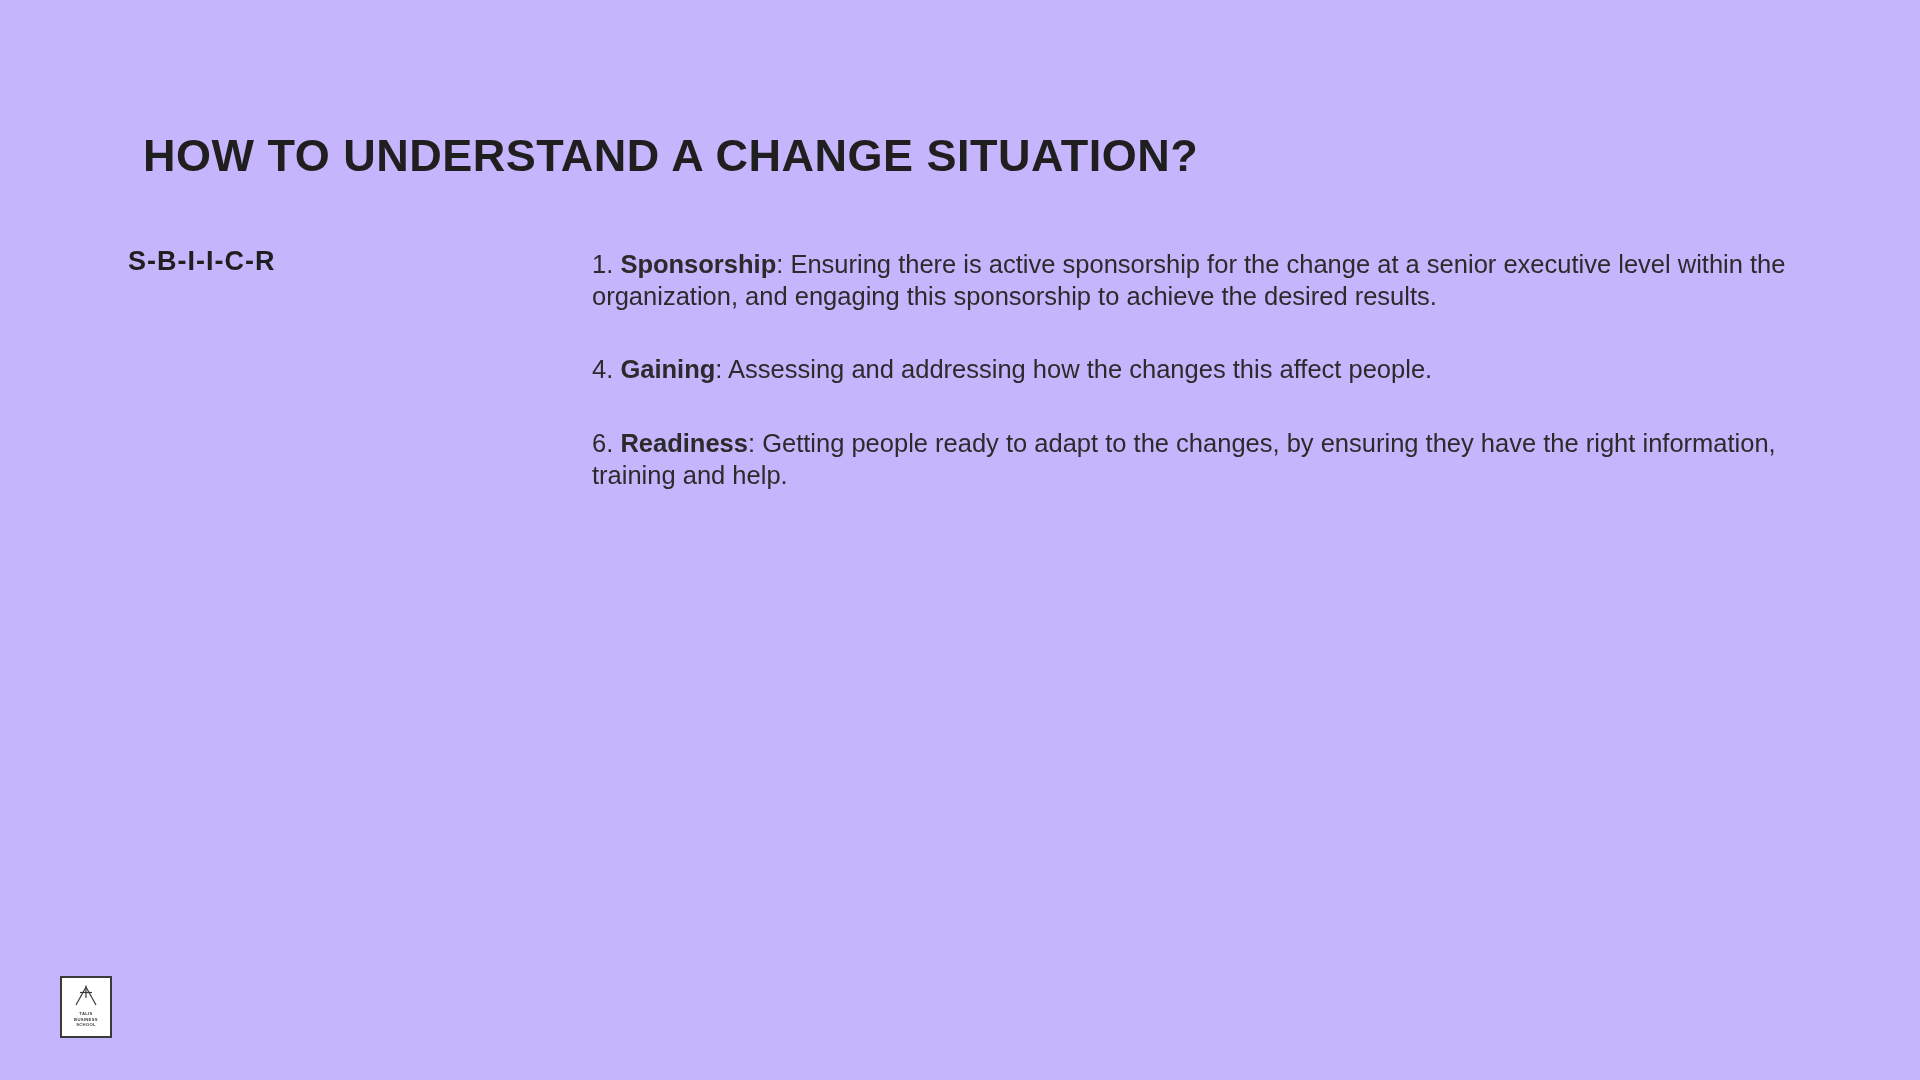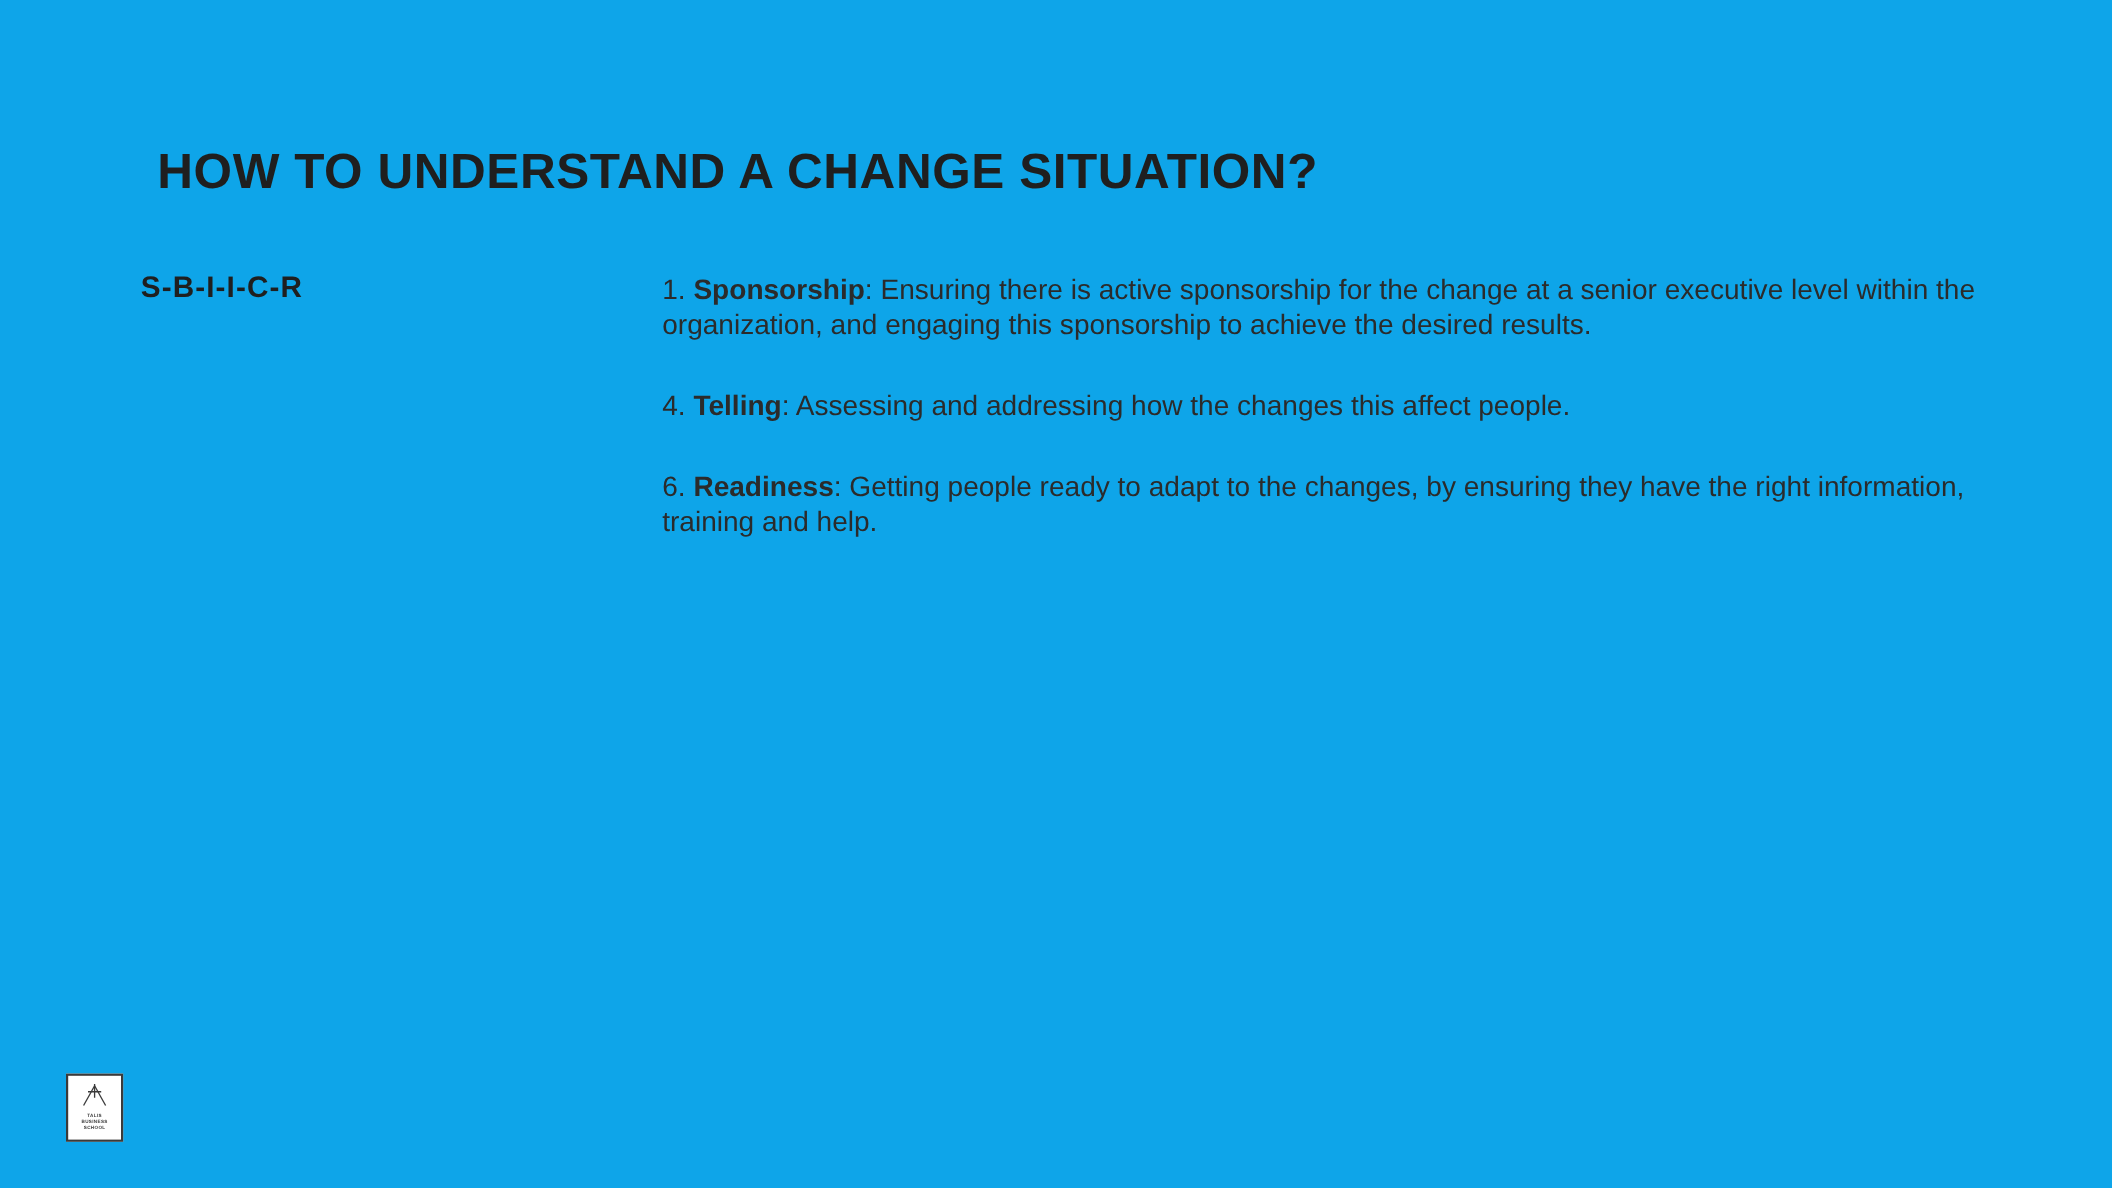--- a/index.html
+++ b/index.html
@@ -12,21 +12,21 @@
     height: 1080px;
     position: relative;
     font-family: "Liberation Sans", sans-serif;
     color: #262626;
     overflow: hidden;
   }
 
   .slide {
     position: absolute;
     inset: 0;
-    background: #0ea5e9;
+    background: #c4b5fd;
   }
 
   .slide-title {
     position: absolute;
     left: 143px;
     top: 100px;
     font-size: 45px;
     font-weight: bold;
     letter-spacing: 0.5px;
     color: #1f1f1f;
@@ -42,21 +42,20 @@
     letter-spacing: 1px;
     color: #1f1f1f;
     white-space: nowrap;
   }
 
   .content {
     position: absolute;
     left: 592px;
     top: 222px;
     width: 1220px;
-    margin-left: 10px;
   }
 
   .item {
     font-size: 25.5px;
     line-height: 1.27;
     color: #2b2b2b;
     margin-bottom: 41px;
   }
   .item:last-child { margin-bottom: 0; }
 
@@ -114,21 +113,21 @@
     <p class="item">
       <span class="num">1.</span>
       <span class="term">Sponsorship</span><span class="sep">:</span>
       <span class="body">Ensuring there is active sponsorship for the change at a senior executive level within the organization, and engaging this sponsorship to achieve the desired results.</span>
     </p>
 
 
 
     <p class="item">
       <span class="num">4.</span>
-      <span class="term">Telling</span><span class="sep">:</span>
+      <span class="term">Gaining</span><span class="sep">:</span>
       <span class="body">Assessing and addressing how the changes this affect people.</span>
     </p>
 
 
     <p class="item">
       <span class="num">6.</span>
       <span class="term">Readiness</span><span class="sep">:</span>
       <span class="body">Getting people ready to adapt to the changes, by ensuring they have the right information, training and help.</span>
     </p>
 

